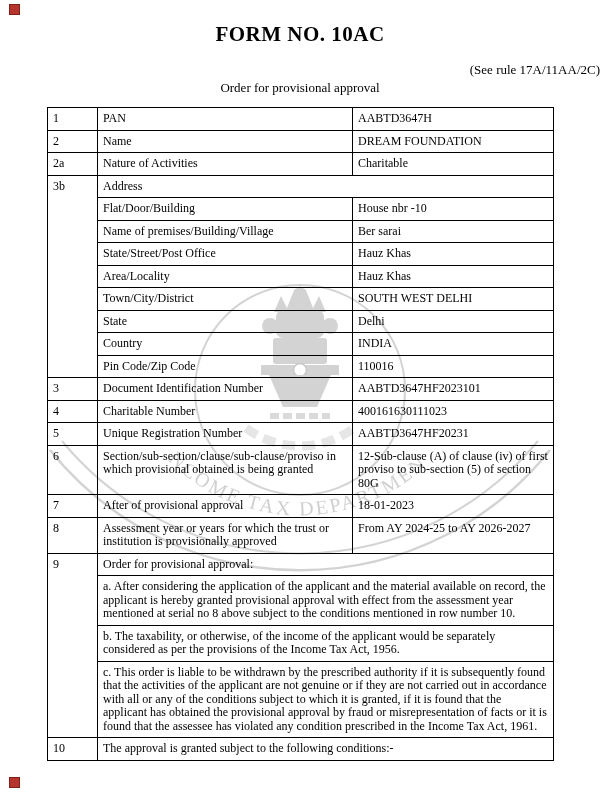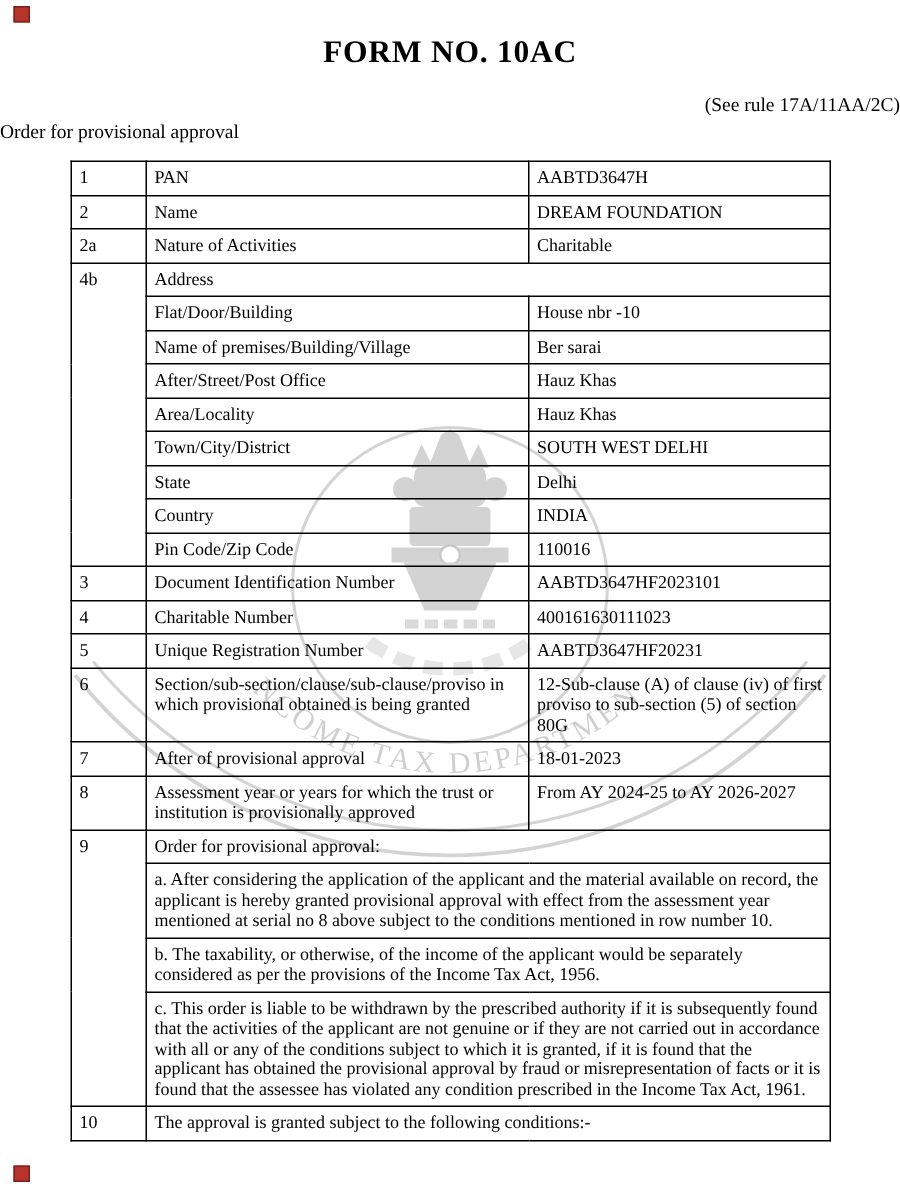--- a/index.html
+++ b/index.html
@@ -6,21 +6,21 @@
   body{width:600px;height:800px;background:#ffffff;font-family:"Liberation Serif", serif;color:#000;}
   .page{position:relative;width:600px;height:800px;overflow:hidden;background:#fff;}
 
   .broken-img{position:absolute;width:11px;height:11px;background:#b5342c;border:1px solid #7e1f1a;box-sizing:border-box;}
   .broken-img.top{left:9px;top:4px;}
   .broken-img.bottom{left:9px;top:777px;}
 
   .doc-title{position:absolute;top:22px;left:0;width:100%;text-align:center;
              font-size:21px;font-weight:bold;letter-spacing:0.5px;}
   .doc-rule{position:absolute;top:62px;left:0;width:100%;text-align:right;font-size:13px;}
-  .doc-subtitle{position:absolute;top:80px;left:0;width:100%;font-size:13px;}
+  .doc-subtitle{position:absolute;top:80px;left:0;width:100%;text-align:center;font-size:13px;}
 
   .watermark{position:absolute;left:40px;top:160px;width:520px;height:460px;pointer-events:none;opacity:0.8;}
   .wm-stroke{fill:none;stroke:#c9c9c9;}
   .wm-fill{fill:#c9c9c9;stroke:none;}
   .wm-dash{fill:none;stroke:#d2d2d2;}
   .wm-text{fill:#c4c4c4;font-family:"Liberation Serif", serif;font-size:20px;letter-spacing:2.5px;}
 
   table.form{position:absolute;left:47px;top:107px;width:506px;border-collapse:collapse;
              table-layout:fixed;font-size:12px;line-height:13.5px;}
   table.form td{border:1px solid #000;padding:4px 5px;vertical-align:top;word-wrap:break-word;}
@@ -86,33 +86,33 @@
         <td>Name</td>
         <td>DREAM FOUNDATION</td>
       </tr>
       <tr>
         <td>2a</td>
         <td>Nature of Activities</td>
         <td>Charitable</td>
       </tr>
 
       <tr>
-        <td rowspan="9">4b</td>
+        <td rowspan="9">3b</td>
         <td colspan="2">Address</td>
       </tr>
       <tr>
         <td>Flat/Door/Building</td>
         <td>House nbr -10</td>
       </tr>
       <tr>
         <td>Name of premises/Building/Village</td>
         <td>Ber sarai</td>
       </tr>
       <tr>
-        <td>After/Street/Post Office</td>
+        <td>State/Street/Post Office</td>
         <td>Hauz Khas</td>
       </tr>
       <tr>
         <td>Area/Locality</td>
         <td>Hauz Khas</td>
       </tr>
       <tr>
         <td>Town/City/District</td>
         <td>SOUTH WEST DELHI</td>
       </tr>

